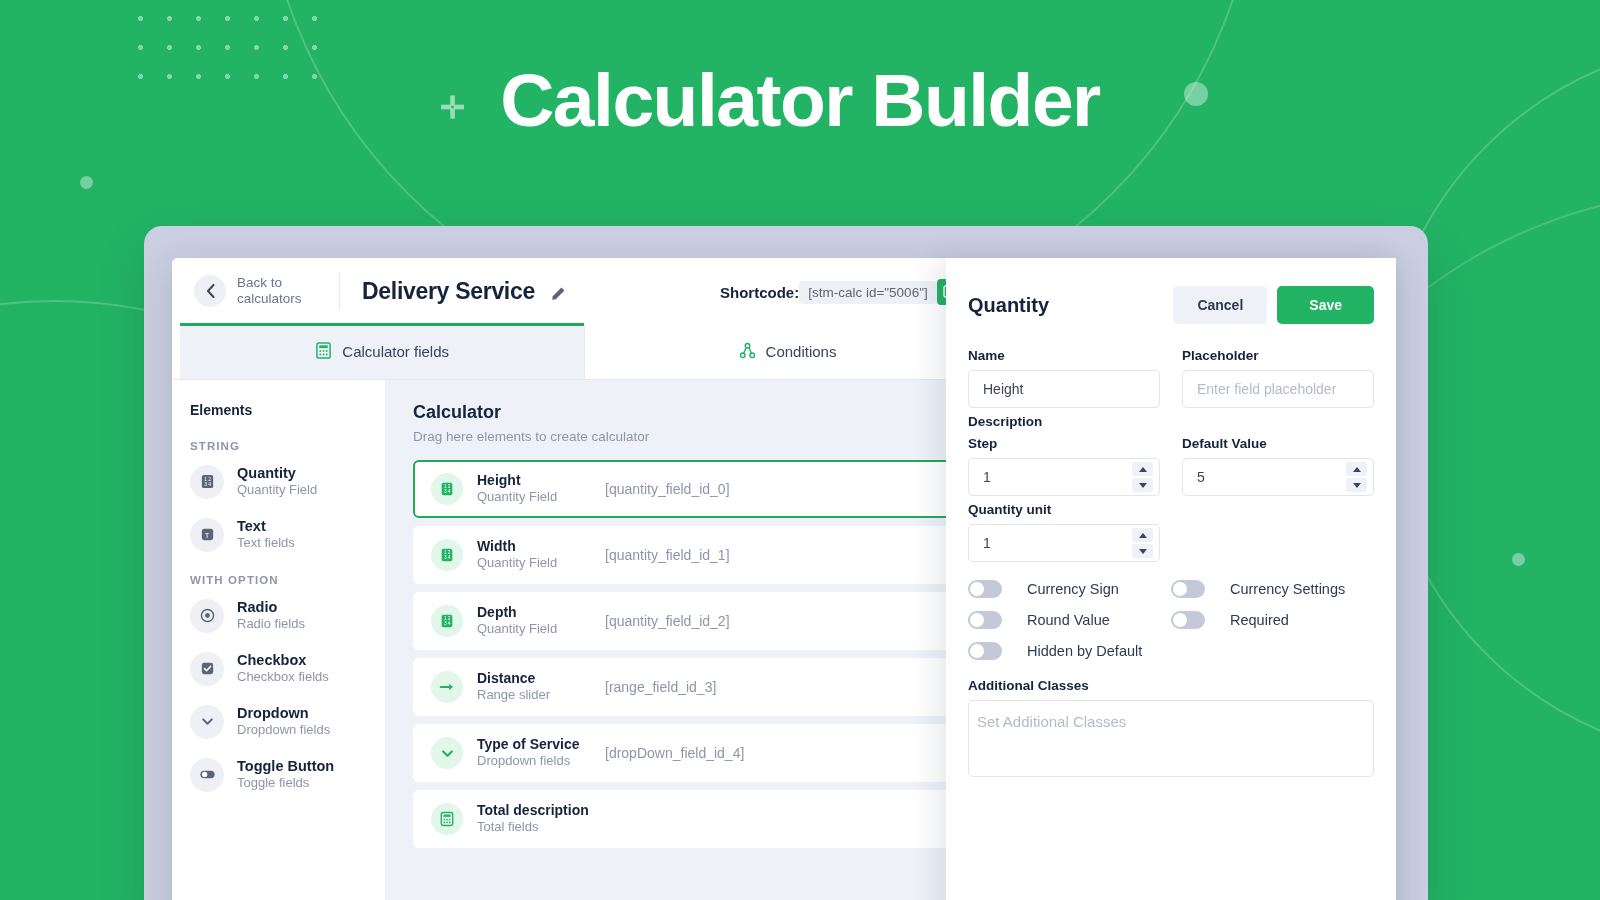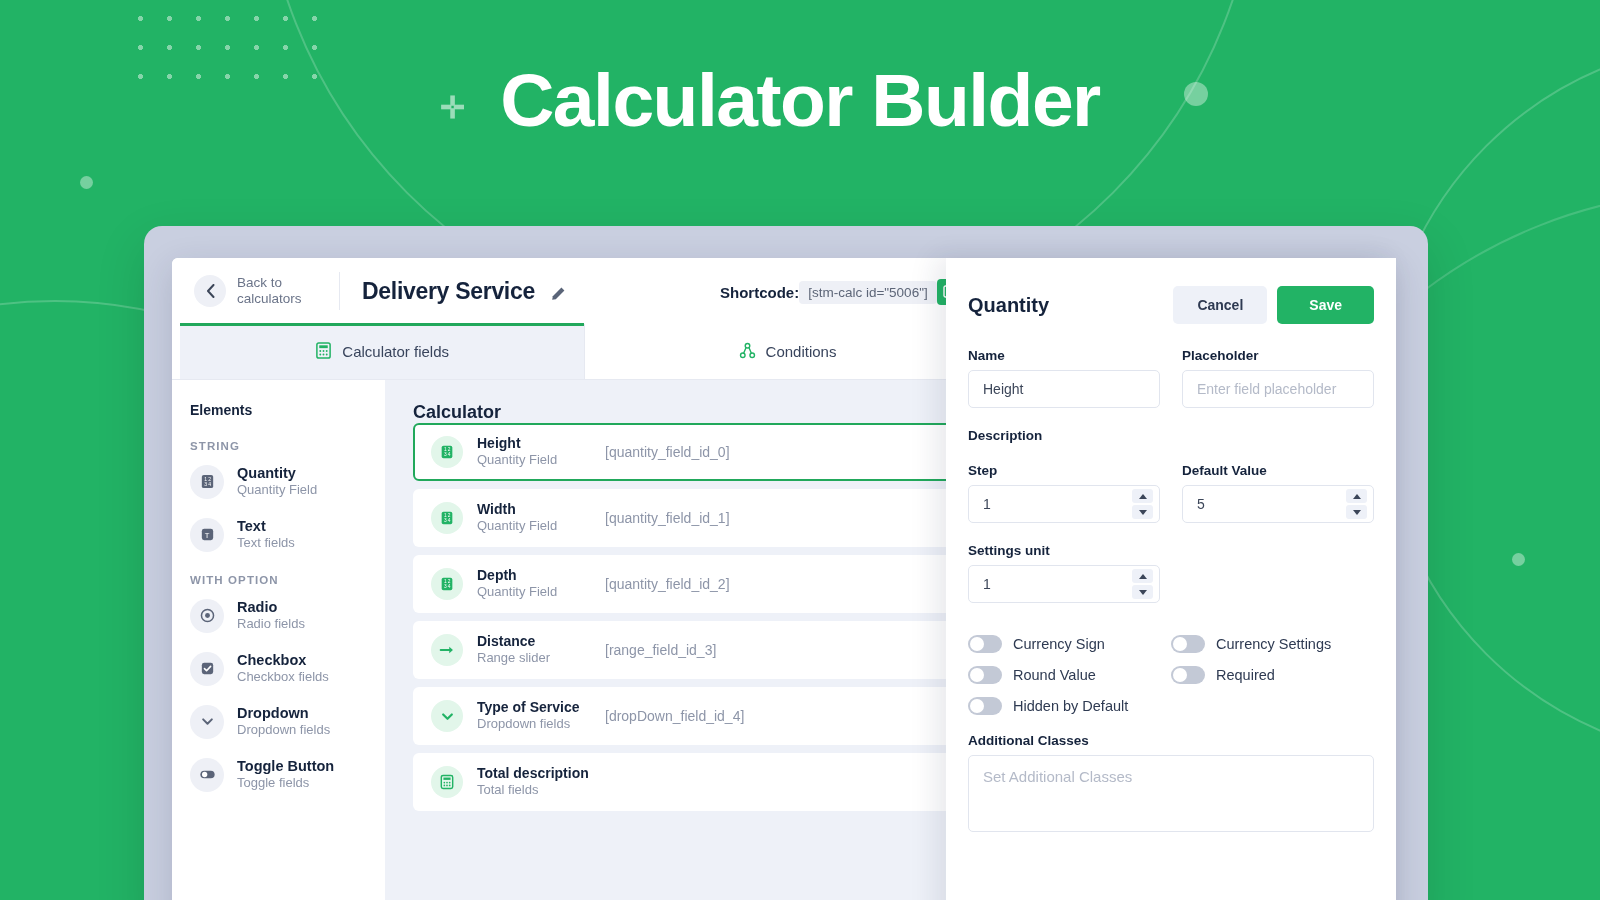--- a/index.html
+++ b/index.html
@@ -142,21 +142,21 @@
     background: #eef1f8; color: #2e3a52; border: none; border-radius: 5px;
     font-size: 14px; font-weight: bold; padding: 11px 24px; cursor: pointer;
     font-family: inherit; margin-right: 10px;
   }
   #save-button {
     background: #22b365; color: #fff; border: none; border-radius: 5px;
     font-size: 14px; font-weight: bold; padding: 11px 32px; cursor: pointer;
     font-family: inherit;
   }
   .row2 { display: flex; gap: 22px; }
-  .fgroup { margin-bottom: 20px; }
+  .fgroup { margin-bottom: 6px; }
   .fgroup.half { flex: 1; }
   .flabel { font-size: 13.5px; font-weight: bold; color: #15233c; margin-bottom: 7px; }
   .finput {
     width: 100%; height: 38px; border: 1px solid #e1e5ee; border-radius: 5px;
     padding: 0 14px; font-size: 14px; color: #3c4659; background: #fff;
     font-family: inherit; outline: none;
   }
   .finput::placeholder { color: #b4bac8; }
   .spin-wrap { position: relative; }
   .spin-btns {
@@ -165,33 +165,33 @@
   .spin-b {
     width: 21px; height: 14px; background: #eef1f8; border-radius: 3px; border: none;
     display: flex; align-items: center; justify-content: center; cursor: pointer; padding: 0;
   }
   .tri { width: 0; height: 0; border-left: 4px solid transparent; border-right: 4px solid transparent; }
   .tri-up { border-bottom: 5px solid #3c4659; }
   .tri-dn { border-top: 5px solid #3c4659; }
 
   #toggles { margin: 12px 0 18px; }
   .tog-row { display: flex; margin-bottom: 13px; }
-  .tog { display: flex; align-items: center; gap: 11px; width: 216px; cursor: pointer; }
+  .tog { display: flex; align-items: center; gap: 25px; width: 216px; cursor: pointer; }
   .tog-switch {
     width: 34px; height: 18px; border-radius: 9px; background: #c3c9d6;
     position: relative; flex: 0 0 auto;
   }
   .tog-switch::after {
     content: ""; position: absolute; left: 2px; top: 2px;
     width: 14px; height: 14px; border-radius: 50%; background: #fff;
   }
   .tog-label { font-size: 14.5px; color: #2e3a52; }
   #additional-classes {
     width: 100%; height: 77px; border: 1px solid #e1e5ee; border-radius: 5px;
-    padding: 12px 14px; font-size: 15px; color: #3c4659; resize: none;
+    padding: 12px 8px; font-size: 15px; color: #3c4659; resize: none;
     font-family: inherit; outline: none;
   }
   #additional-classes::placeholder { color: #b4bac8; }
 </style>
 </head>
 <body>
 
 <div id="hero-bg">
   <div class="swoosh s1"></div>
   <div class="swoosh s2"></div>
@@ -363,20 +363,21 @@
         </span>
         <span>
           <span class="elem-name" style="display:block">Toggle Button</span>
           <span class="elem-sub" style="display:block">Toggle fields</span>
         </span>
       </div>
     </div>
 
     <div id="canvas">
       <div id="canvas-title">Calculator</div>
+      <div id="canvas-sub">Drag here elements to create calculator</div>
 
       <div class="field-row selected">
         <span class="field-ico">
           <svg width="16" height="16" viewBox="0 0 18 18">
               <rect x="3" y="2" width="12" height="14" rx="2" fill="#22b365"></rect>
               <text x="5.6" y="8.4" font-size="5.4" fill="#fff" font-family="Liberation Sans, sans-serif">1</text>
               <text x="9.8" y="8.4" font-size="5.4" fill="#fff" font-family="Liberation Sans, sans-serif">2</text>
               <text x="5.6" y="13.6" font-size="5.4" fill="#fff" font-family="Liberation Sans, sans-serif">3</text>
               <text x="9.8" y="13.6" font-size="5.4" fill="#fff" font-family="Liberation Sans, sans-serif">4</text>
             </svg>
@@ -550,21 +551,21 @@
           <button class="spin-b">
               <span class="tri tri-dn"></span>
             </button>
         </span>
       </div>
     </div>
   </div>
 
   <div class="row2">
     <div class="fgroup half">
-      <div class="flabel">Settings unit</div>
+      <div class="flabel">Quantity unit</div>
       <div class="spin-wrap">
         <input class="finput" value="1" style="">
         <span class="spin-btns">
           <button class="spin-b">
               <span class="tri tri-up"></span>
             </button>
           <button class="spin-b">
               <span class="tri tri-dn"></span>
             </button>
         </span>

